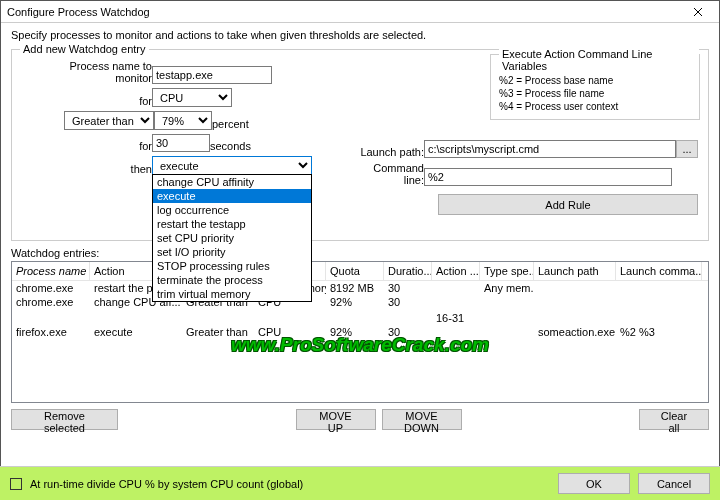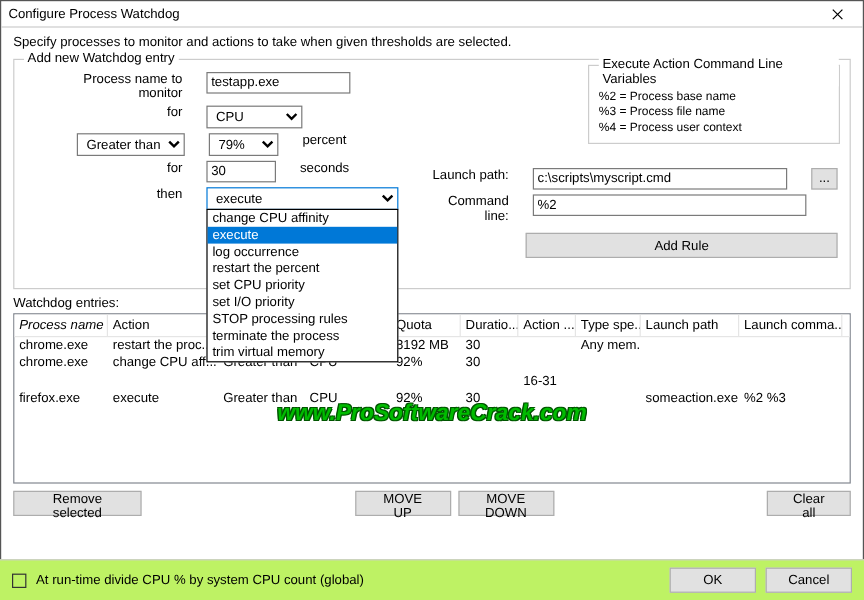--- a/index.html
+++ b/index.html
@@ -8,21 +8,21 @@
 .titlebar .title{flex:1;font-size:11px}
 .titlebar .close{width:30px;height:18px;display:flex;align-items:center;justify-content:center;cursor:pointer}
 .titlebar .close svg{width:10px;height:10px}
 .content{padding:6px 10px}
 .desc{margin-bottom:8px;font-size:11px}
 .groupbox{border:1px solid #ccc;padding:10px 10px 8px;position:relative;margin-bottom:6px}
 .groupbox>.legend{position:absolute;top:-7px;left:8px;background:#fff;padding:0 3px;font-size:11px}
 .innerbox{border:1px solid #ccc;padding:6px 8px;position:absolute;top:4px;right:8px;width:210px}
 .innerbox .legend{position:absolute;top:-7px;left:8px;background:#fff;padding:0 3px;font-size:11px}
 .innerbox div{font-size:10px;line-height:13px}
-.row{display:flex;align-items:flex-start;margin-bottom:4px;gap:20px}
+.row{display:flex;align-items:flex-end;margin-bottom:4px;gap:0}
 .lbl{text-align:right;font-size:11px}
 input[type=text],select{border:1px solid #7a7a7a;background:#fff;height:18px;padding:0 3px;font-size:11px}
 select{height:19px}
 .btn{border:1px solid #adadad;background:#e1e1e1;height:21px;padding:0 14px;font-size:11px;cursor:pointer}
 .dotbtn{border:1px solid #adadad;background:#e1e1e1;height:18px;width:22px;font-size:11px;cursor:pointer}
 .dropdown{position:relative}
 .dd-list{position:absolute;top:18px;left:0;width:160px;border:1px solid #000;background:#fff;z-index:10}
 .dd-item{padding:1px 4px;font-size:11px;cursor:pointer}
 .dd-item.sel{background:#0078d7;color:#fff}
 .addrule{width:260px;height:21px}
@@ -85,21 +85,21 @@
         <span>seconds</span>
       </div>
       <div class="row">
         <span class="lbl" style="width:120px">then</span>
         <div class="dropdown">
           <select style="width:160px;border-color:#0078d7"><option>execute</option></select>
           <div class="dd-list" id="ddlist">
               <div class="dd-item">change CPU affinity</div>
               <div class="dd-item sel">execute</div>
               <div class="dd-item">log occurrence</div>
-              <div class="dd-item">restart the percent</div>
+              <div class="dd-item">restart the testapp</div>
               <div class="dd-item">set CPU priority</div>
               <div class="dd-item">set I/O priority</div>
               <div class="dd-item">STOP processing rules</div>
               <div class="dd-item">terminate the process</div>
               <div class="dd-item">trim virtual memory</div>
             </div>
         </div>
       </div>
     </div>
 

